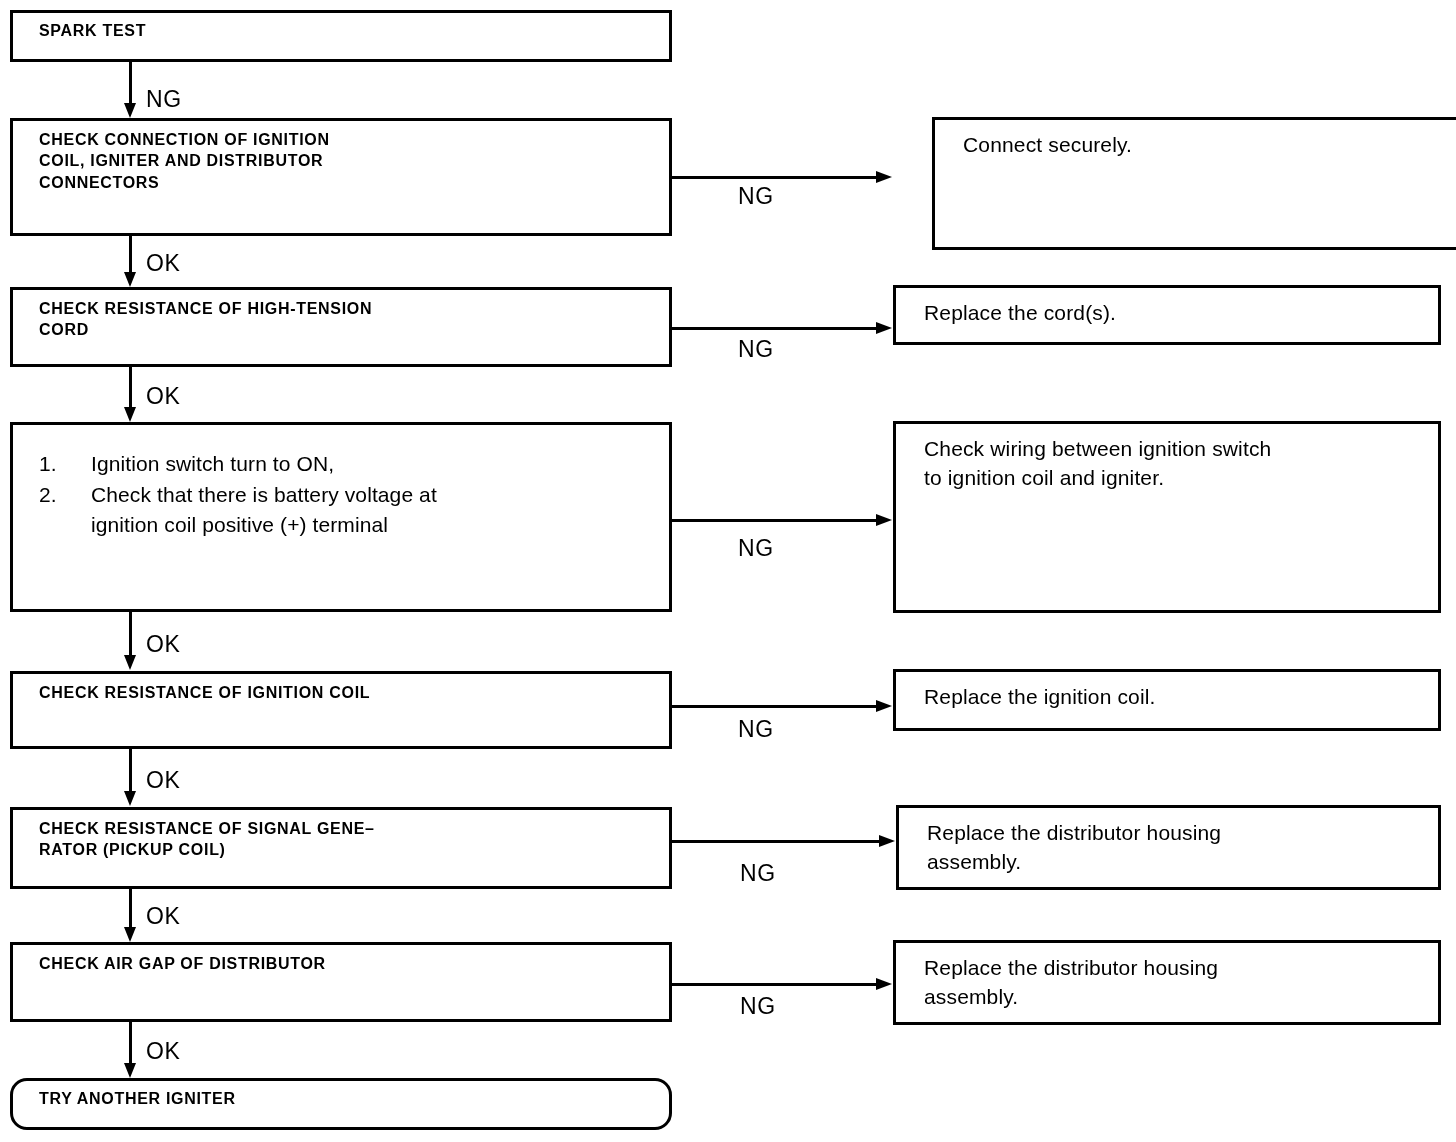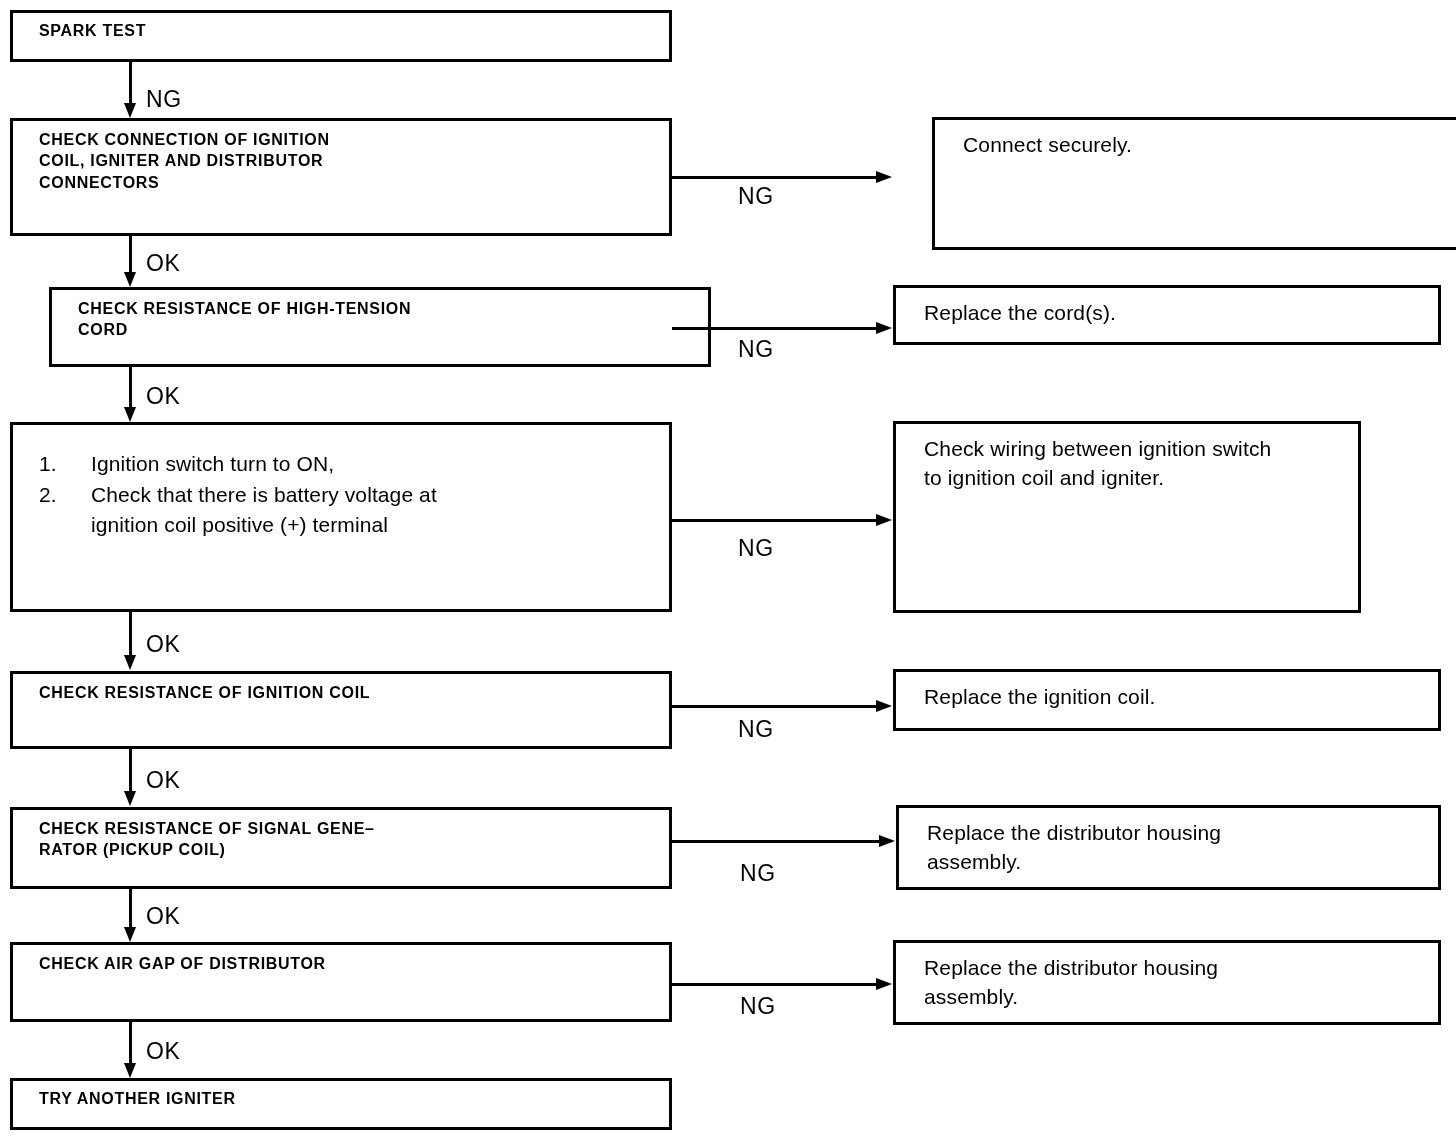--- a/index.html
+++ b/index.html
@@ -118,21 +118,21 @@
   </div>
 
   <div class="node step" style="left:10px; top:118px; width:662px; height:118px;padding-left:48px;">
     <div class="node-inner" style="top:8px;">
       <div class="title">CHECK CONNECTION OF IGNITION
 COIL, IGNITER AND DISTRIBUTOR
 CONNECTORS</div>
     </div>
   </div>
 
-  <div class="node step" style="left:10px; top:287px; width:662px; height:80px;margin-left:39px;">
+  <div class="node step" style="left:10px; top:287px; width:662px; height:80px;">
     <div class="node-inner" style="top:8px;">
       <div class="title">CHECK RESISTANCE OF HIGH-TENSION
 CORD</div>
     </div>
   </div>
 
   <div class="node step" style="left:10px; top:422px; width:662px; height:190px;">
     <div class="node-inner" style="top:10px;">
       <div class="substeps">
         <div class="substep">
@@ -160,39 +160,39 @@
 RATOR (PICKUP COIL)</div>
     </div>
   </div>
 
   <div class="node step" style="left:10px; top:942px; width:662px; height:80px;">
     <div class="node-inner" style="top:8px;">
       <div class="title">CHECK AIR GAP OF DISTRIBUTOR</div>
     </div>
   </div>
 
-  <div class="node step" style="left:10px; top:1078px; width:662px; height:52px;">
+  <div class="node step" style="left:10px; top:1078px; width:662px; height:52px;border-radius:17px;">
     <div class="node-inner" style="top:7px;">
       <div class="title">TRY ANOTHER IGNITER</div>
     </div>
   </div>
 
   <div class="node action" style="left:932px; top:117px; width:548px; height:133px;">
     <div class="node-inner" style="left:28px; top:11px;">
       <div class="text">Connect securely.</div>
     </div>
   </div>
 
   <div class="node action" style="left:893px; top:285px; width:548px; height:60px;">
     <div class="node-inner" style="left:28px; top:11px;">
       <div class="text">Replace the cord(s).</div>
     </div>
   </div>
 
-  <div class="node action" style="left:893px; top:421px; width:468px; height:192px;">
+  <div class="node action" style="left:893px; top:421px; width:548px; height:192px;">
     <div class="node-inner" style="left:28px; top:11px;">
       <div class="text">Check wiring between ignition switch
 to ignition coil and igniter.</div>
     </div>
   </div>
 
   <div class="node action" style="left:893px; top:669px; width:548px; height:62px;">
     <div class="node-inner" style="left:28px; top:11px;">
       <div class="text">Replace the ignition coil.</div>
     </div>

